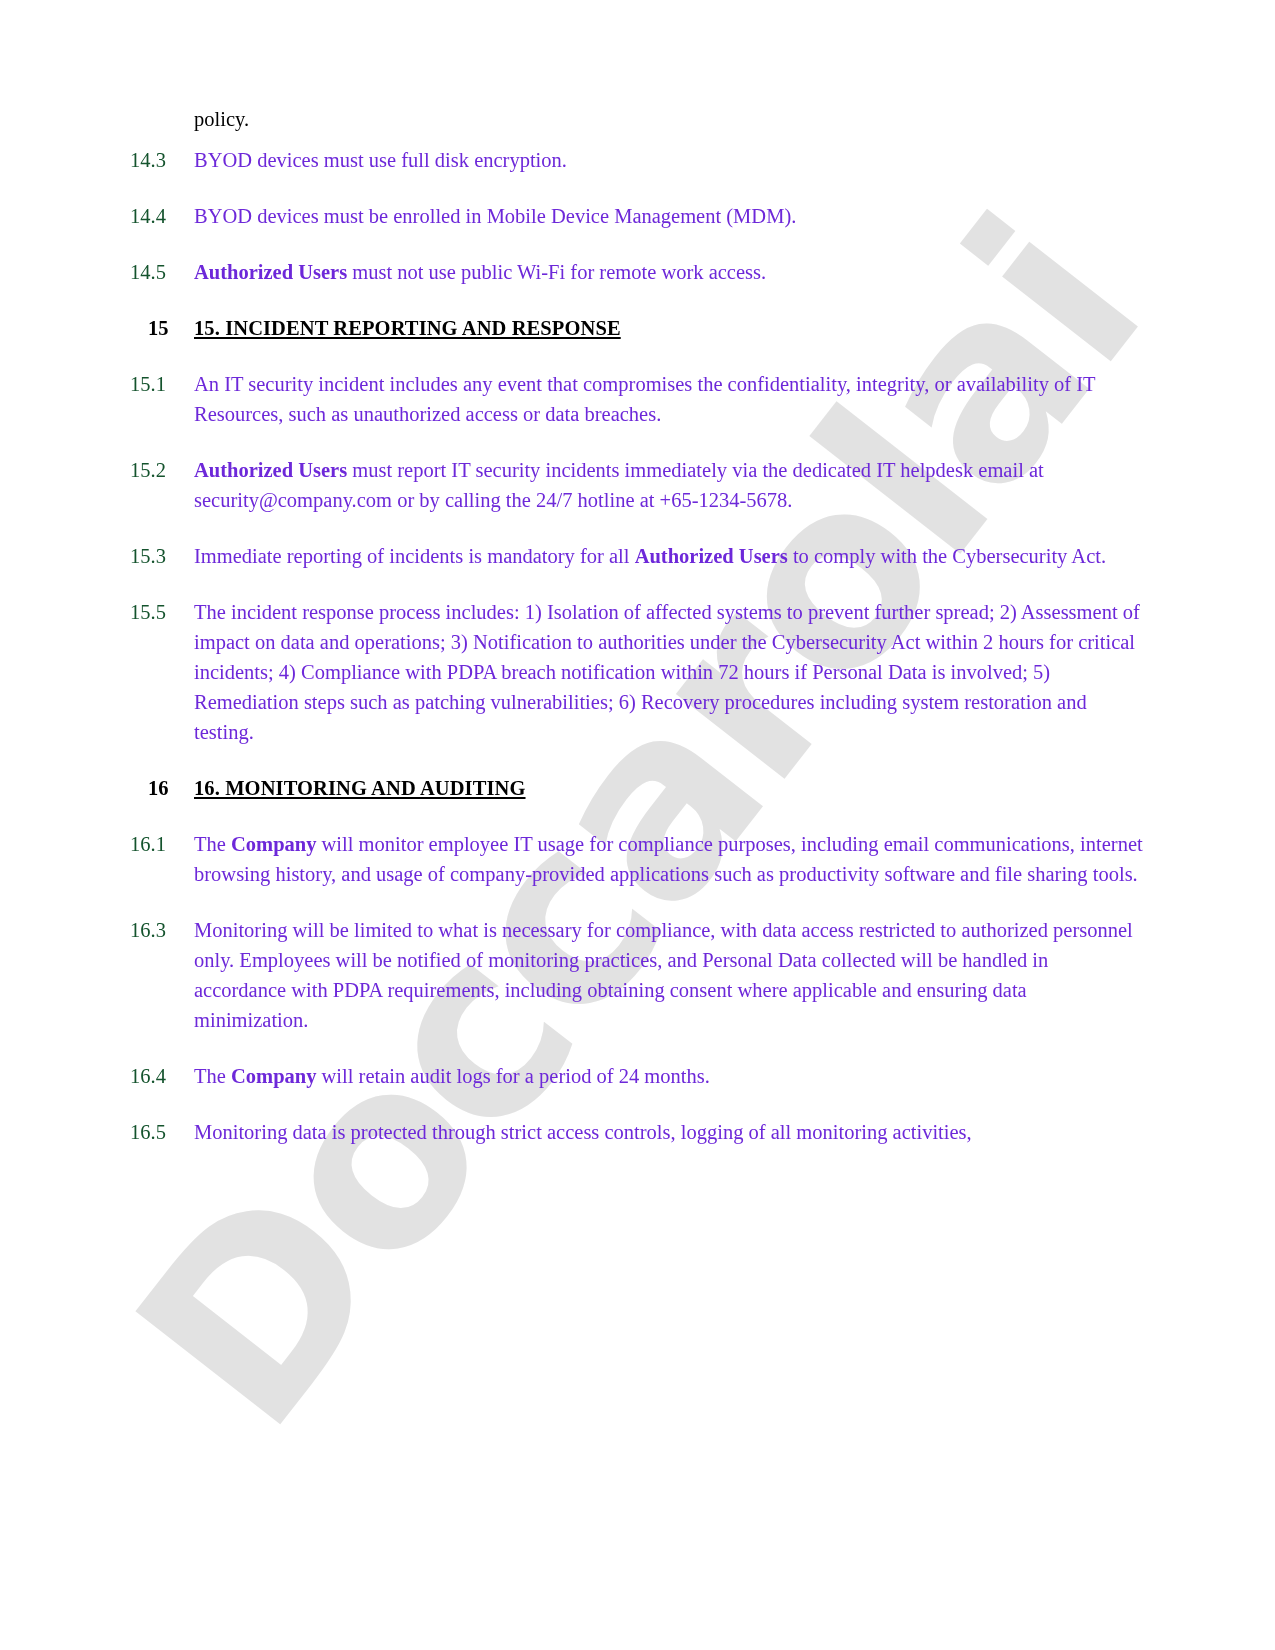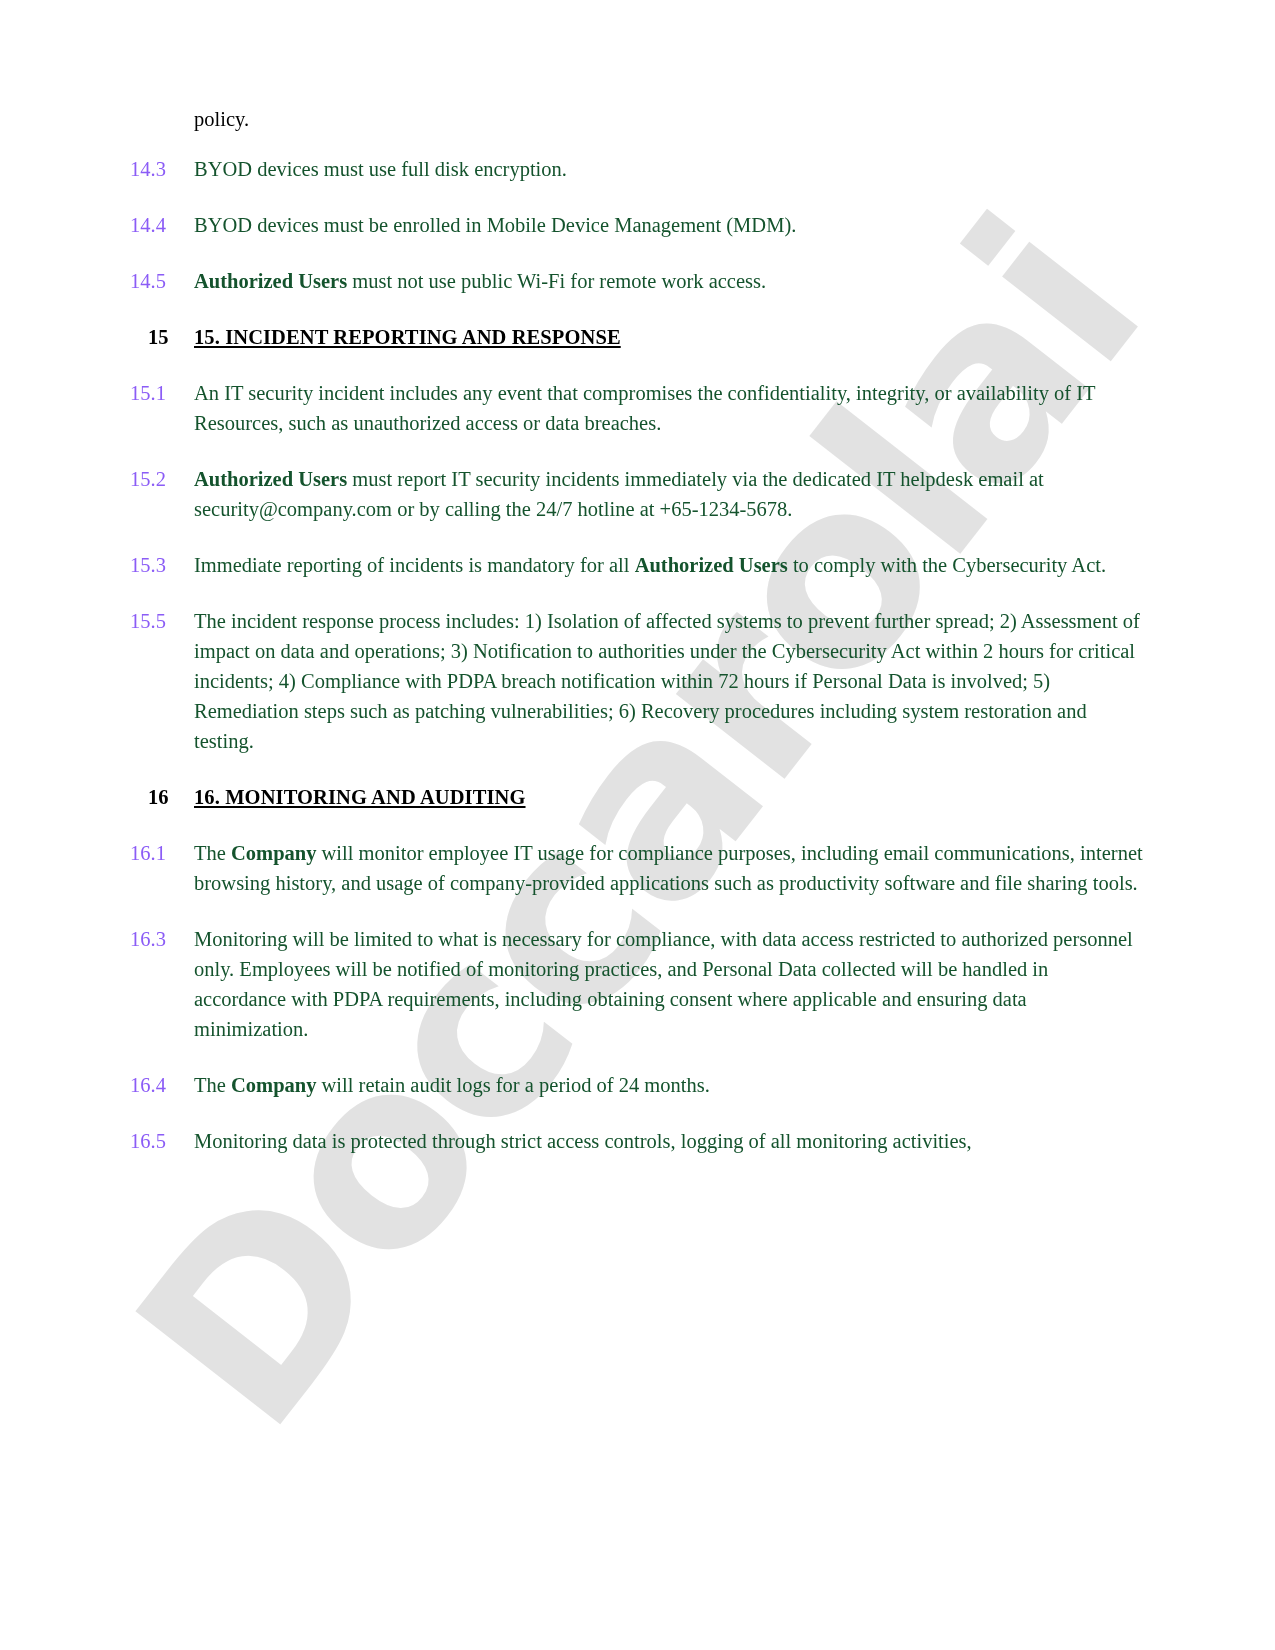--- a/index.html
+++ b/index.html
@@ -60,35 +60,35 @@
 
   .clause {
     display: flex;
     align-items: flex-start;
     margin-bottom: 26px;
   }
   .clause .num {
     flex: 0 0 64px;
     font-size: 20.5px;
     line-height: 30px;
-    color: #8b5cf6;
+    color: #14532d;
   }
   .clause .body {
     flex: 1 1 auto;
     font-size: 20.5px;
     line-height: 30px;
     text-align: left;
-    color: #14532d;
+    color: #6d28d9;
   }
 
   
   .cont {
     display: flex;
     align-items: flex-start;
-    margin-bottom: 20px;
+    margin-bottom: 11px;
   }
   .cont .num { flex: 0 0 64px; }
   .cont .body {
     flex: 1 1 auto;
     font-size: 20.5px;
     line-height: 30px;
   }
 
   
   .heading {

